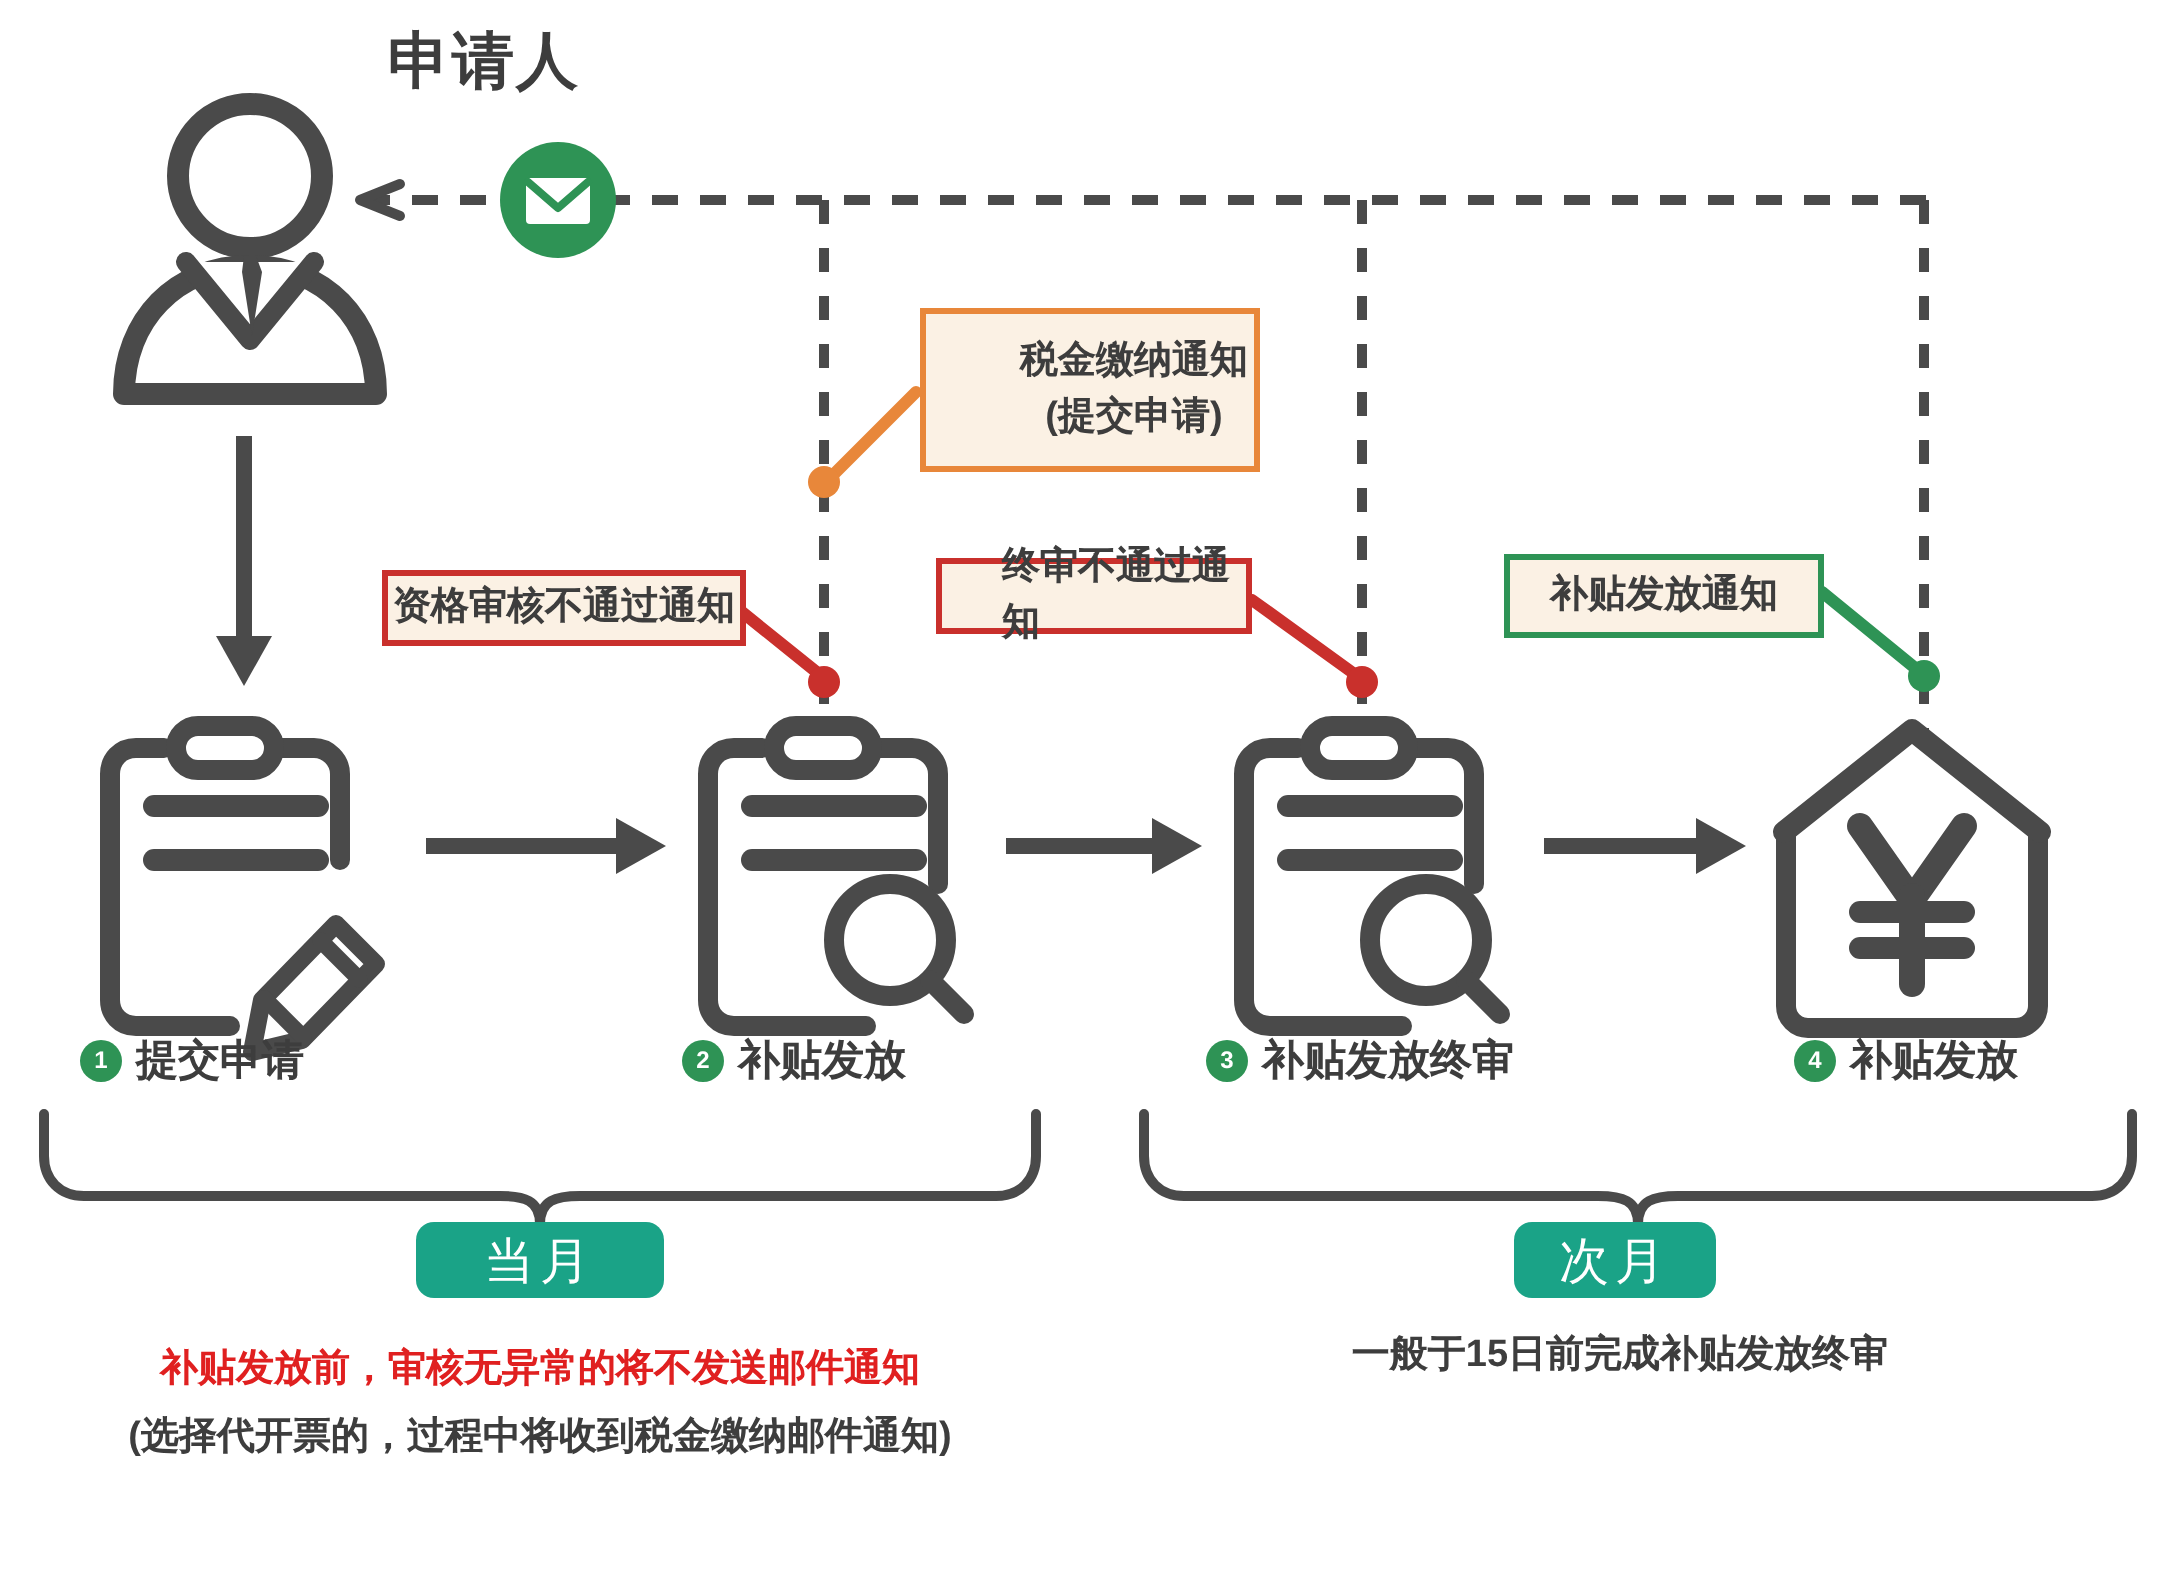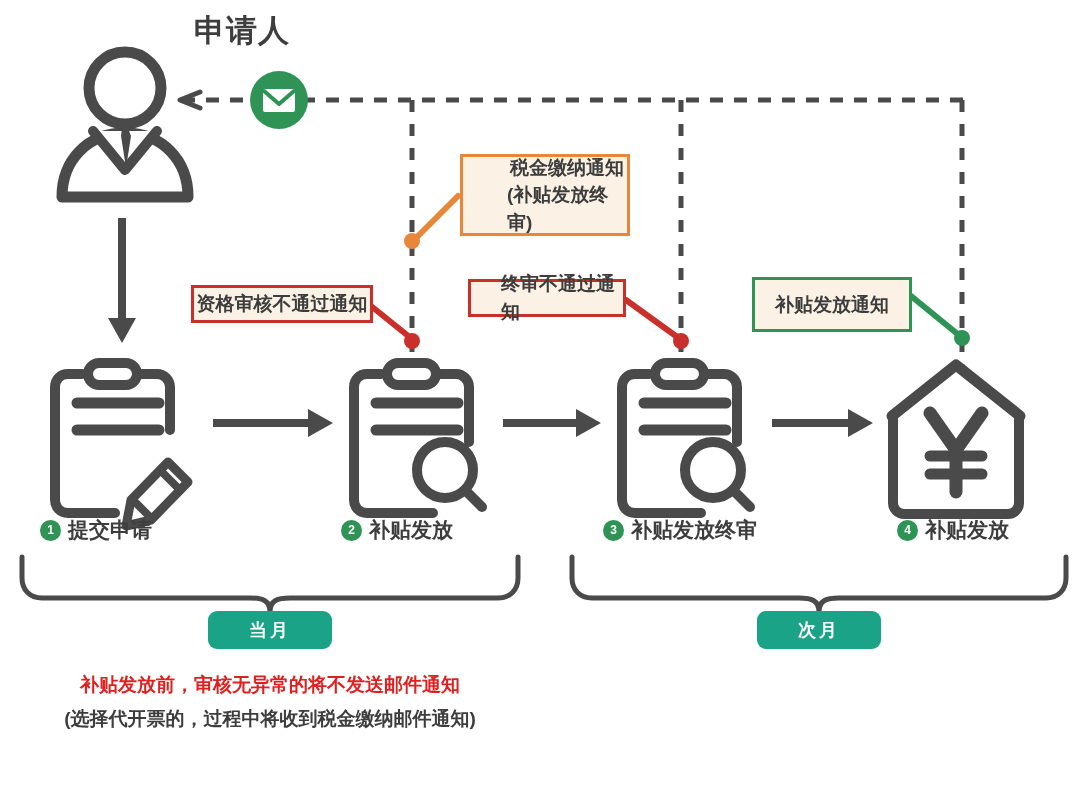--- a/index.html
+++ b/index.html
@@ -69,21 +69,21 @@
   }
   #callout-final-fail {
     left: 468px; top: 279px;
     width: 158px; height: 38px;
     border: 3px solid #C9302C;
     font-size: 19px;
     padding-left: 30px;
   }
   #callout-grant {
     left: 752px; top: 277px;
-    width: 160px; height: 55px;
+    width: 160px; height: 42px;
     border: 3px solid #2E9355;
     font-size: 19px;
   }
   
   .step-caption {
     position: absolute;
     display: flex;
     align-items: center;
     gap: 7px;
     font-size: 21px;
@@ -109,29 +109,29 @@
   #step-caption-2 { left: 341px; }
   #step-caption-3 { left: 603px; }
   #step-caption-4 { left: 897px; }
   
   .month-badge {
     position: absolute;
     height: 38px;
     border-radius: 9px;
     background: #1AA387;
     color: #ffffff;
-    font-size: 18px;
-    font-weight: bold;
+    font-size: 25px;
+    font-weight: normal;
     display: flex;
     align-items: center;
     justify-content: center;
     letter-spacing: 3px;
   }
   #month-badge-current { left: 208px; top: 611px; width: 124px; }
-  #month-badge-next    { left: 757px; top: 611px; width: 124px; }
+  #month-badge-next    { left: 757px; top: 611px; width: 101px; }
   
   .note-block {
     position: absolute;
     text-align: center;
     font-size: 19px;
     font-weight: bold;
     line-height: 34px;
   }
   #note-left  { left: 0px;   top: 668px; width: 540px; }
   #note-right { left: 540px; top: 661px; width: 540px; }
@@ -247,21 +247,21 @@
     <path d="M22 557 L22 578 C22 590 30 598 42 598 L250 598 C262 598 270 600 270 612
              C270 600 278 598 290 598 L498 598 C510 598 518 590 518 578 L518 557" fill="none" stroke="#4A4A4A" stroke-width="5" stroke-linecap="round" stroke-linejoin="round"></path>
     <path d="M572 557 L572 578 C572 590 580 598 592 598 L799 598 C811 598 819 600 819 612
              C819 600 827 598 839 598 L1046 598 C1058 598 1066 590 1066 578 L1066 557" fill="none" stroke="#4A4A4A" stroke-width="5" stroke-linecap="round" stroke-linejoin="round"></path>
   </svg>
 
   <div class="txt" id="applicant-title">申请人</div>
 
   <div class="callout" id="callout-tax">
     <div class="line">税金缴纳通知</div>
-    <div class="line">(补贴发放终审)</div>
+    <div class="line">(提交申请)</div>
   </div>
 
   <div class="callout" id="callout-qual-fail">
     <div class="line">资格审核不通过通知</div>
   </div>
 
   <div class="callout" id="callout-final-fail">
     <div class="line">终审不通过通知</div>
   </div>
 
@@ -288,15 +288,16 @@
 
   <div class="month-badge" id="month-badge-current">当月</div>
   <div class="month-badge" id="month-badge-next">次月</div>
 
   <div class="note-block" id="note-left">
     <div class="note-red">补贴发放前，审核无异常的将不发送邮件通知</div>
     <div class="note-dark">(选择代开票的，过程中将收到税金缴纳邮件通知)</div>
   </div>
 
   <div class="note-block" id="note-right">
+    <div class="note-dark">一般于15日前完成补贴发放终审</div>
   </div>
 
 </div>
 
 </body></html>

